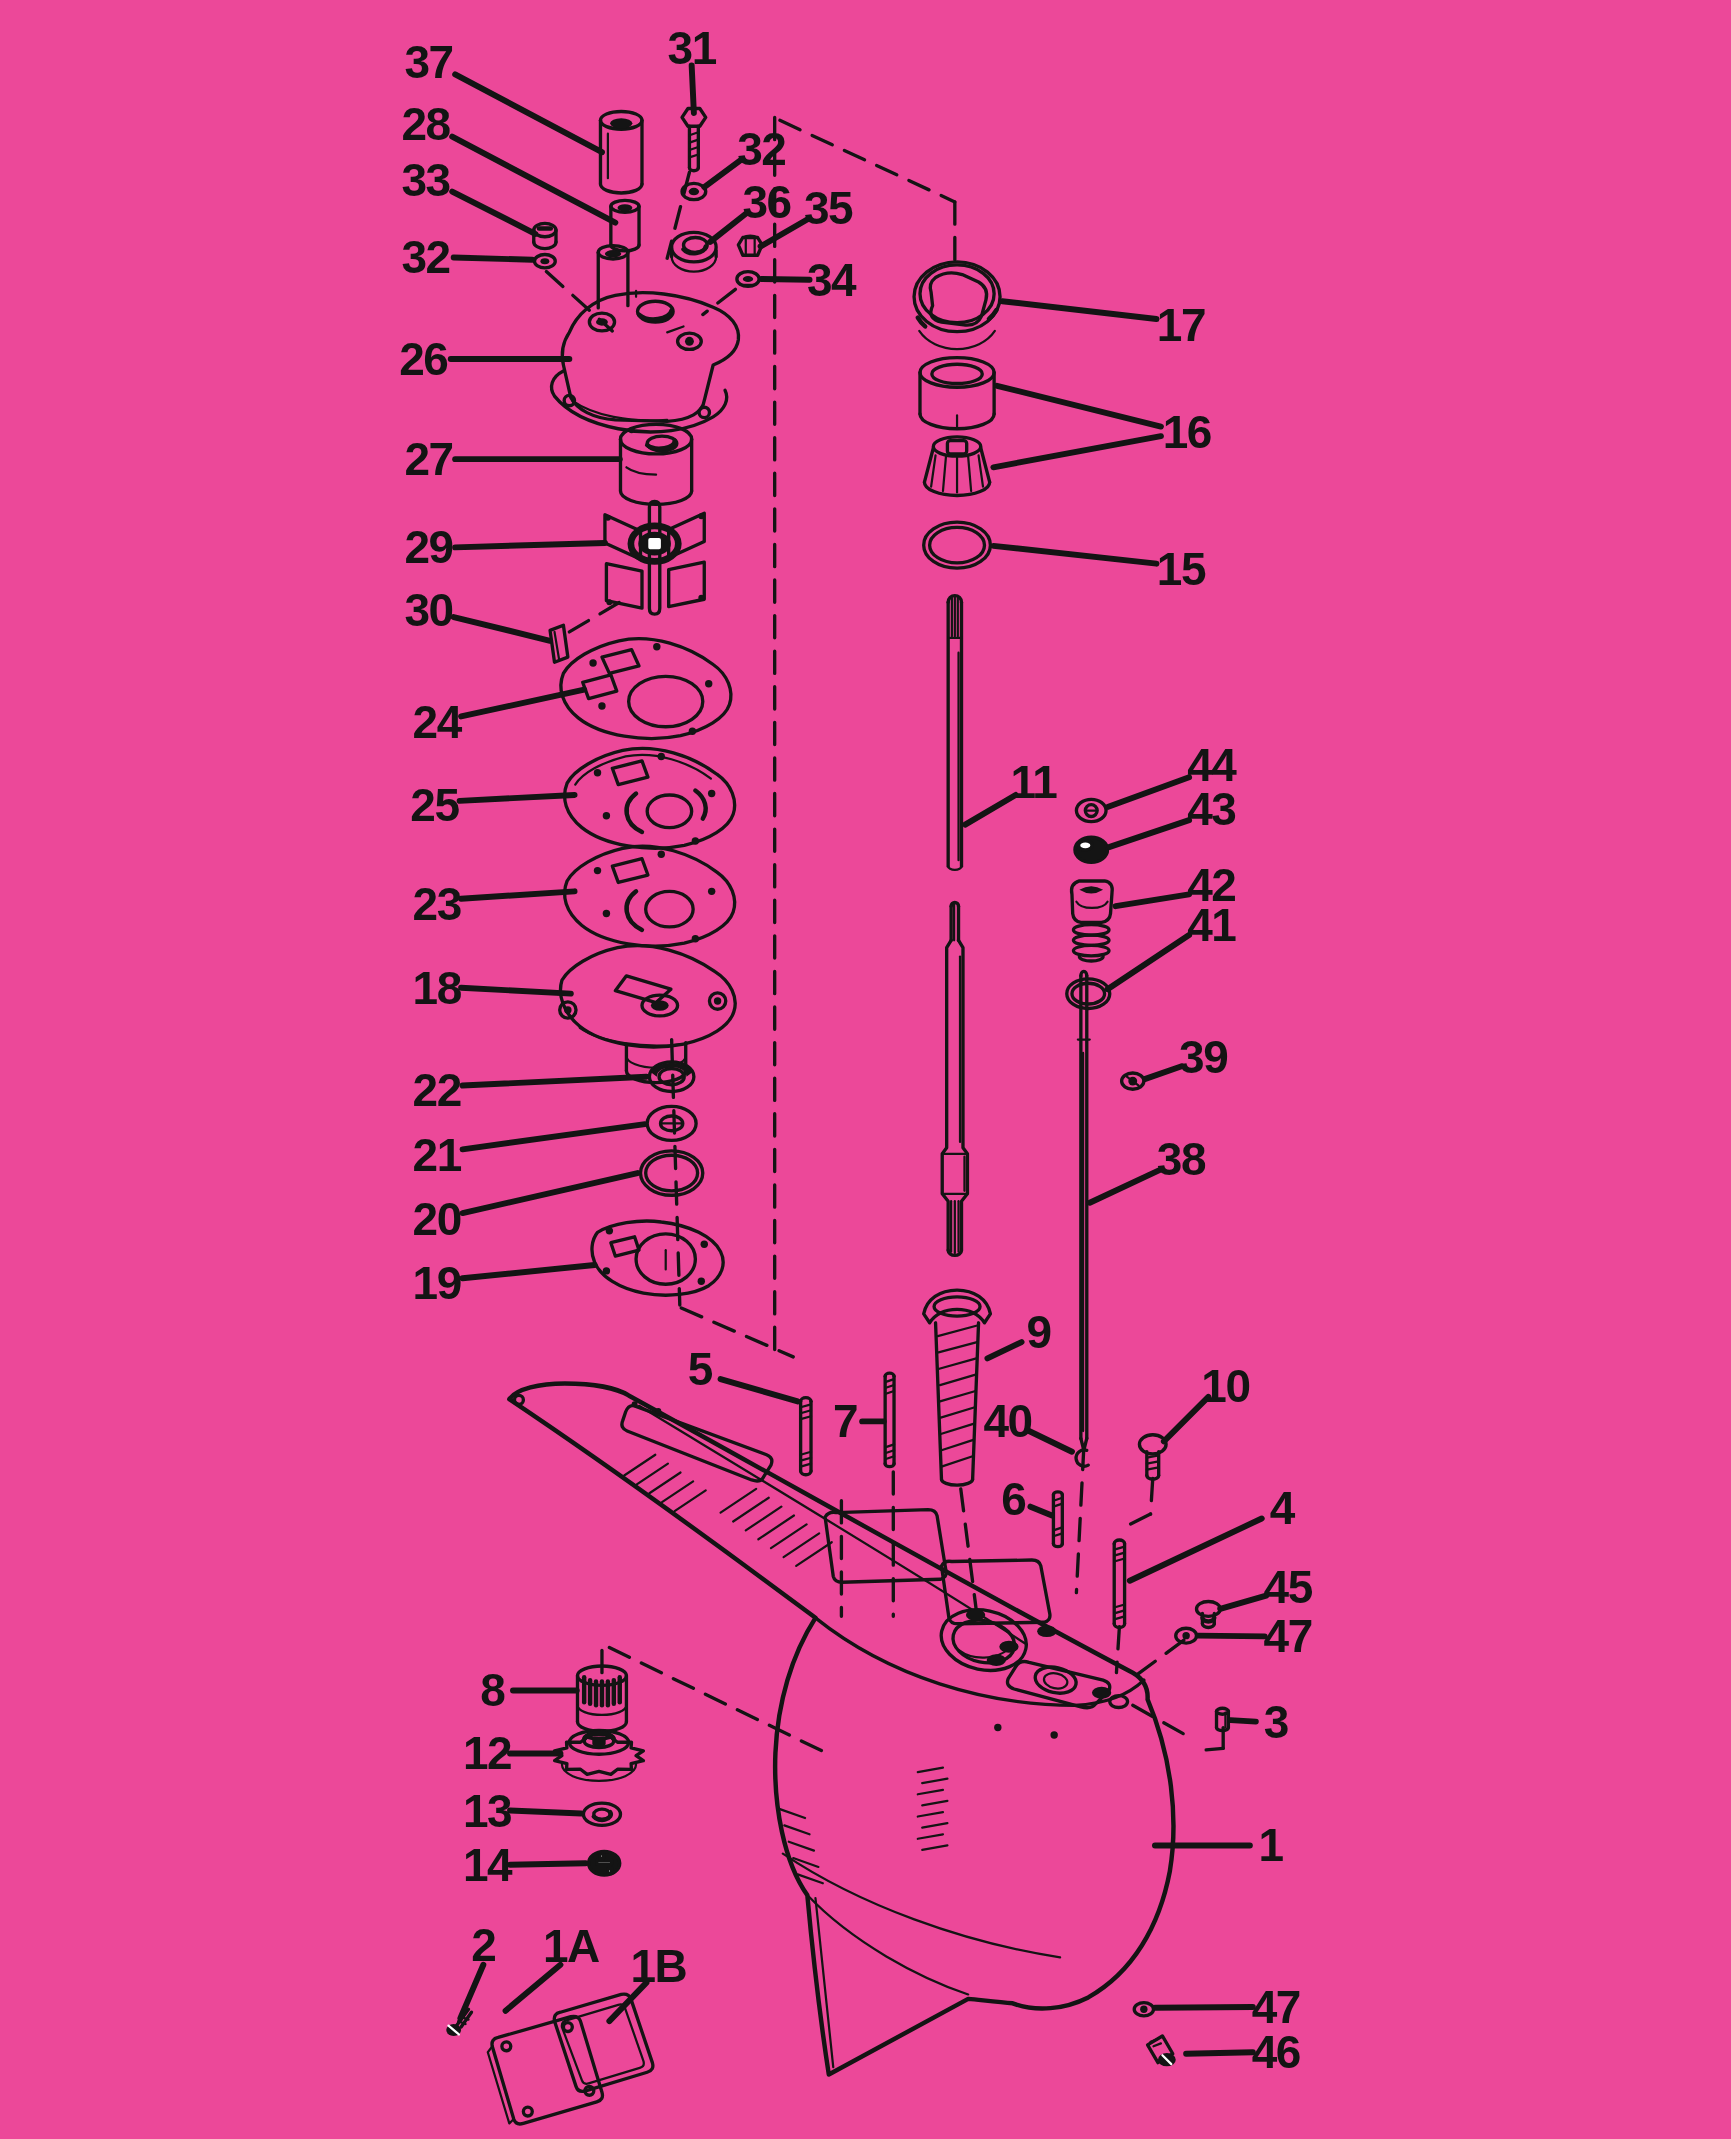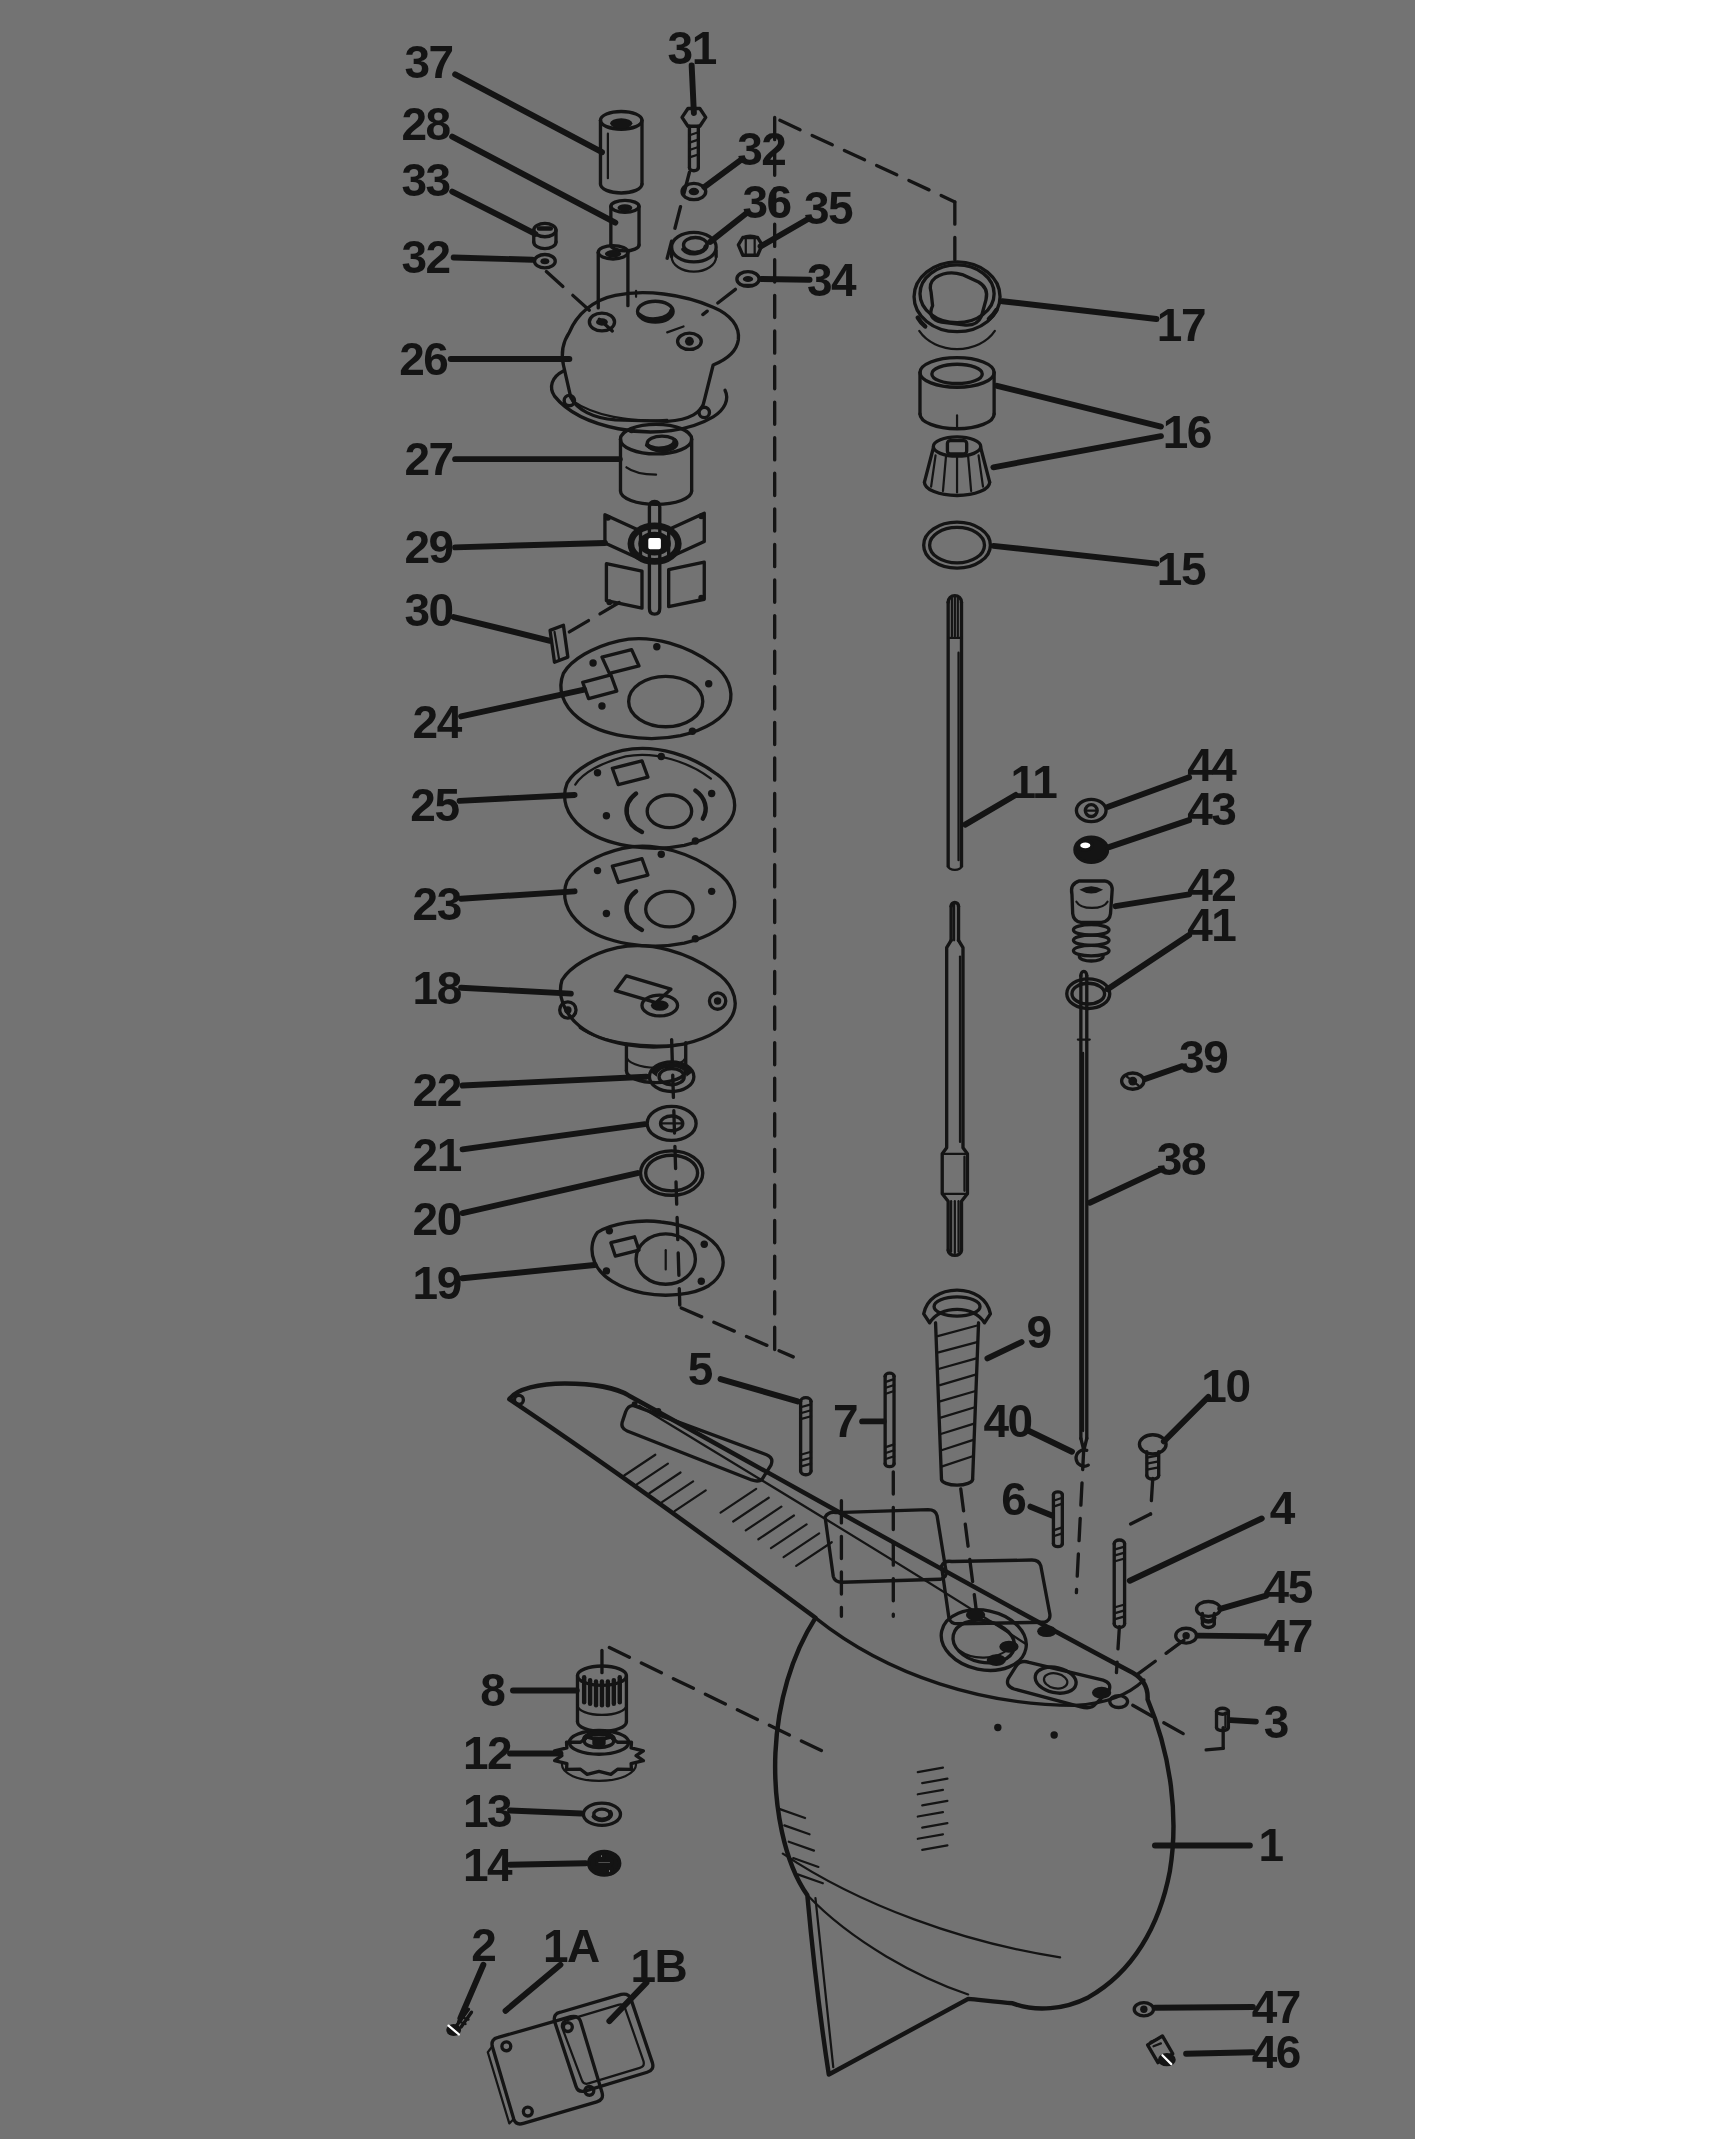--- a/index.html
+++ b/index.html
@@ -1,16 +1,16 @@
 <!DOCTYPE html>
 <html style="font-size:12px"><head>
 <meta charset="utf-8">
 <style>
   html,body{margin:0;padding:0;background:#ffffff;}
-  .stage{position:relative;width:1415px;height:2140px;background:#737373;overflow:hidden;}
+  .stage{position:relative;width:1731px;height:2140px;background:#ec4899;overflow:hidden;}
   svg{display:block;}
   .ink{stroke:#141414;fill:none;stroke-width:4.5;stroke-linecap:round;stroke-linejoin:round;}
   .thick{stroke-width:6;}
   .thin{stroke-width:3;}
   .f{fill:#141414;stroke:none;}
   .w{fill:#ffffff;}
   .dash{stroke-dasharray:30 18;}
   .leader{stroke:#141414;stroke-width:8;stroke-linecap:round;}
   .callout{font-family:"Liberation Sans",sans-serif;font-weight:bold;font-size:62px;fill:#141414;
            text-anchor:middle;dominant-baseline:central;letter-spacing:-2px;}

